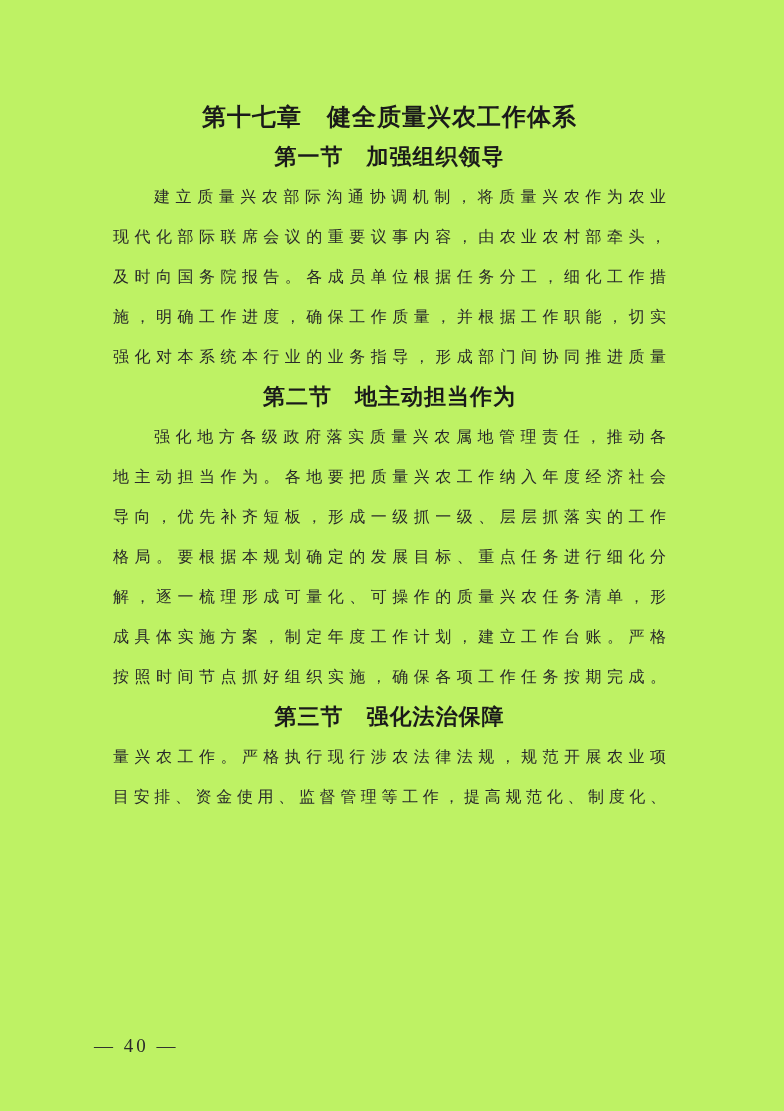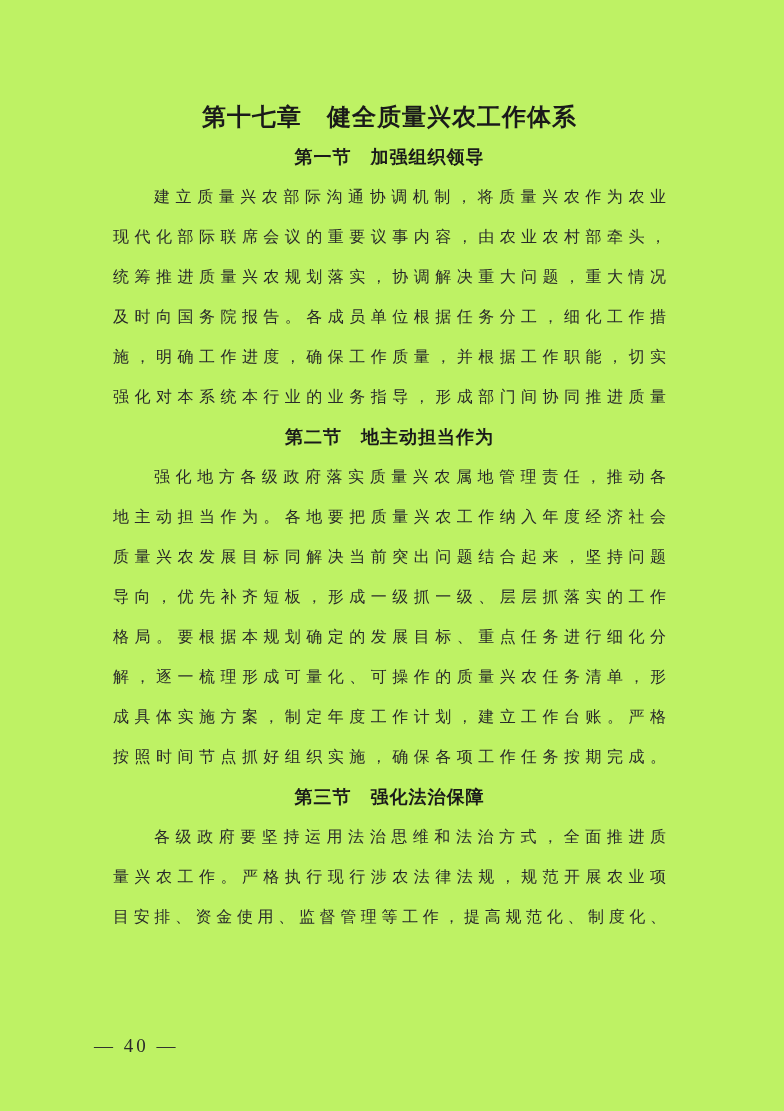--- a/index.html
+++ b/index.html
@@ -33,21 +33,21 @@
     font-size: 24px;
     font-weight: bold;
     color: #1a1a1a;
     letter-spacing: 1px;
   }
   .section {
     margin: 0;
     height: 40px;
     line-height: 40px;
     text-align: center;
-    font-size: 18px;
+    font-size: 22px;
     font-weight: bold;
     color: #1a1a1a;
     letter-spacing: 1px;
   }
   .para {
     margin: 0;
   }
   .ln {
     height: 40px;
     line-height: 40px;
@@ -81,43 +81,40 @@
 <div class="page">
   <div class="content">
 
     <h1 class="chapter">第十七章　健全质量兴农工作体系</h1>
 
     <h2 class="section">第一节　加强组织领导</h2>
 
     <div class="para">
       <div class="ln indent">建立质量兴农部际沟通协调机制，将质量兴农作为农业</div>
       <div class="ln">现代化部际联席会议的重要议事内容，由农业农村部牵头，</div>
-      <div class="ln">统筹推进质量兴农规划落实，协调解决重大问题，重大情况</div>
       <div class="ln">及时向国务院报告。各成员单位根据任务分工，细化工作措</div>
       <div class="ln">施，明确工作进度，确保工作质量，并根据工作职能，切实</div>
       <div class="ln">强化对本系统本行业的业务指导，形成部门间协同推进质量</div>
     </div>
 
     <h2 class="section">第二节　地主动担当作为</h2>
 
     <div class="para">
       <div class="ln indent">强化地方各级政府落实质量兴农属地管理责任，推动各</div>
       <div class="ln">地主动担当作为。各地要把质量兴农工作纳入年度经济社会</div>
-      <div class="ln">质量兴农发展目标同解决当前突出问题结合起来，坚持问题</div>
       <div class="ln">导向，优先补齐短板，形成一级抓一级、层层抓落实的工作</div>
       <div class="ln">格局。要根据本规划确定的发展目标、重点任务进行细化分</div>
       <div class="ln">解，逐一梳理形成可量化、可操作的质量兴农任务清单，形</div>
       <div class="ln">成具体实施方案，制定年度工作计划，建立工作台账。严格</div>
       <div class="ln">按照时间节点抓好组织实施，确保各项工作任务按期完成。</div>
     </div>
 
     <h2 class="section">第三节　强化法治保障</h2>
 
     <div class="para">
-      <div class="ln indent">各级政府要坚持运用法治思维和法治方式，全面推进质</div>
       <div class="ln">量兴农工作。严格执行现行涉农法律法规，规范开展农业项</div>
       <div class="ln">目安排、资金使用、监督管理等工作，提高规范化、制度化、</div>
     </div>
 
   </div>
 
   <div class="pagenum">— 40 —</div>
 </div>
 
 </body></html>

